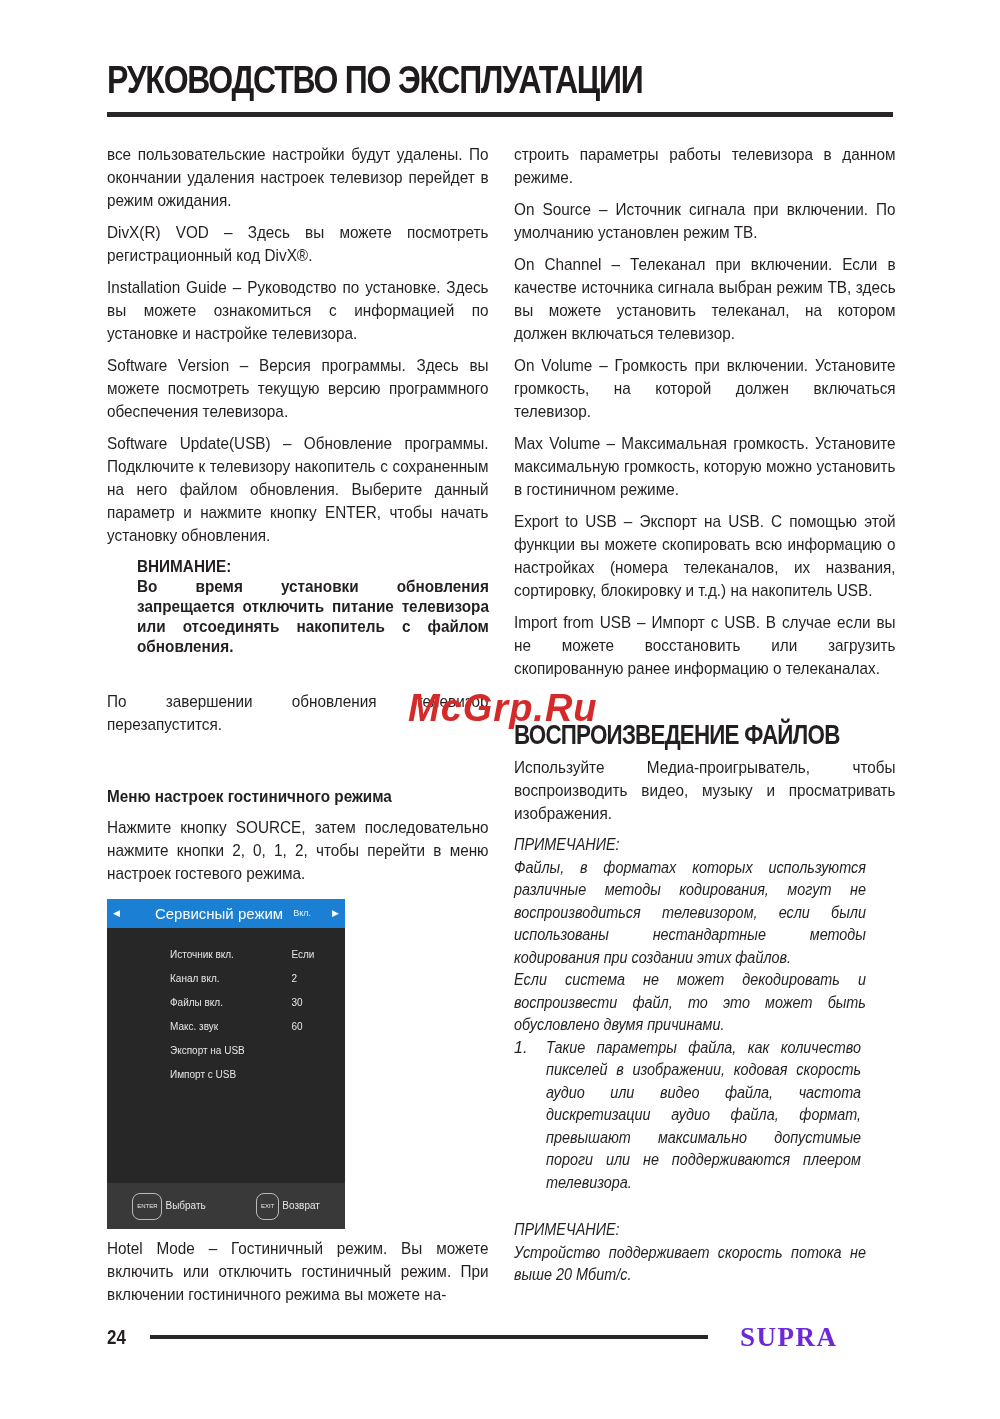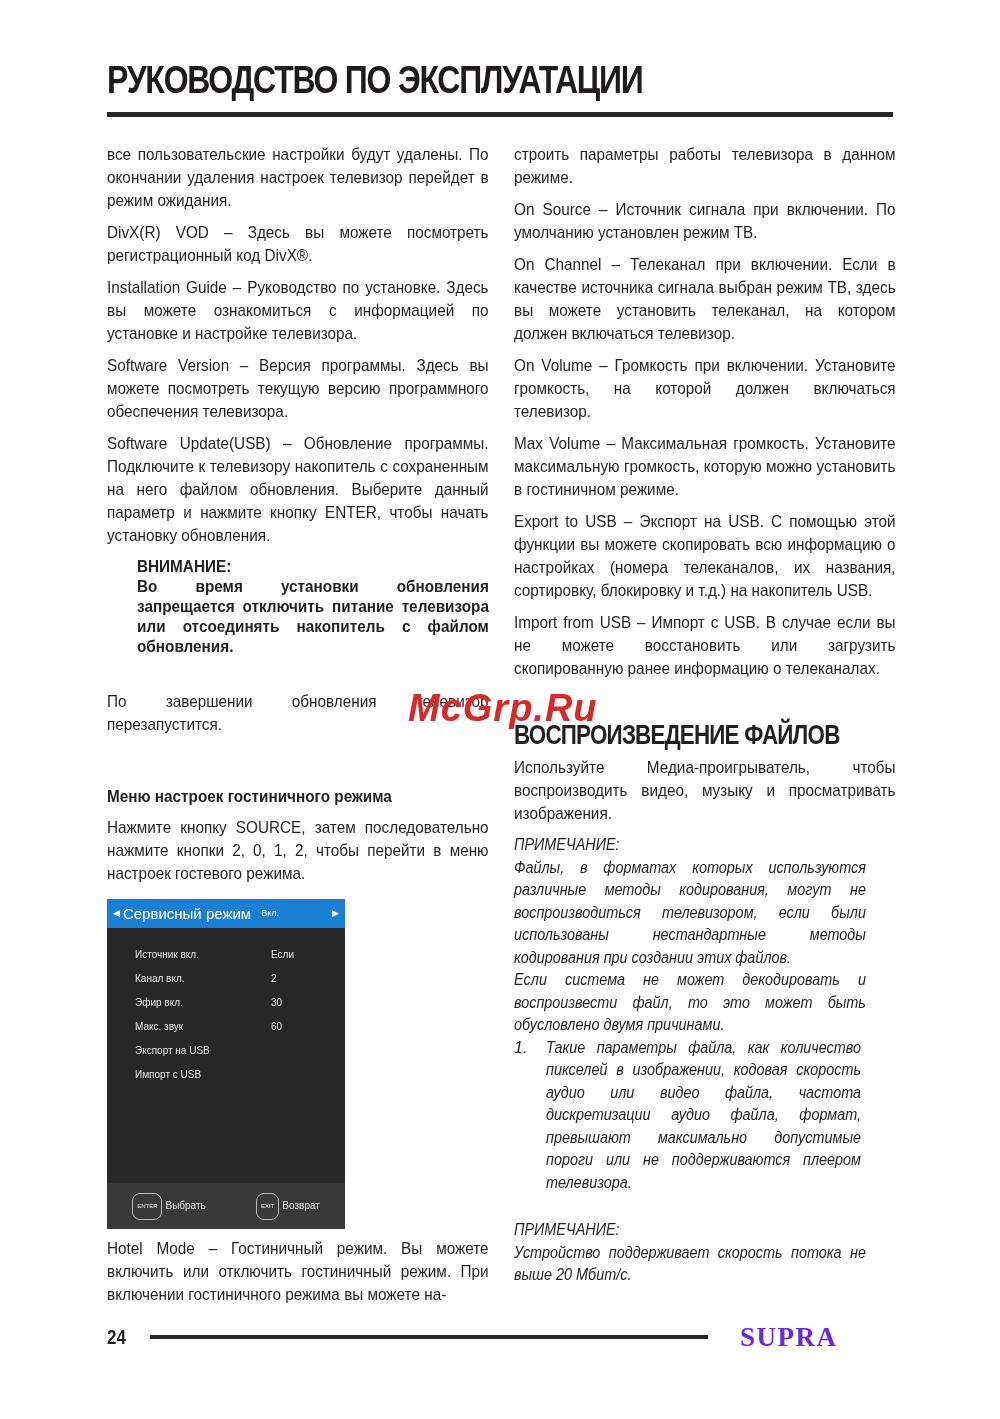--- a/index.html
+++ b/index.html
@@ -13,25 +13,25 @@
     .col-left { left: 107px; }
     .col-right { left: 514px; }
     .para { margin: 0 0 9px 0; text-align: justify; transform: scaleX(0.9); transform-origin: left top; width: 424px; }
     .warning { margin: 10px 0 0 30px; font-weight: bold; font-size: 17px; line-height: 20px; width: 352px; }
     .warning p { margin: 0; text-align: justify; transform: scaleX(0.9); transform-origin: left top; width: 391px; }
     .after-warn { margin-top: 33px; }
     .sub-heading { font-weight: bold; font-size: 17px; margin: 49px 0 8px 0; transform: scaleX(0.9); transform-origin: left top; width: 424px; }
     .tv-menu { width: 238px; height: 330px; margin: 14px 0 8px 0; background: #272727; position: relative; font-family: "Liberation Sans", sans-serif; }
     .tv-header { height: 29px; background: #1b80d3; color: #fff; display: flex; align-items: center; padding: 0 6px; font-size: 15px; }
     .tv-header .arrow { font-size: 9px; margin-right: 3px; }
-    .tv-header .title { flex: none; }
+    .tv-header .title { flex: none; margin-left: 32px; }
     .tv-header .state { font-size: 9px; margin-left: 10px; opacity: .9; }
     .tv-header .arrow-r { margin-left: auto; font-size: 9px; }
     .tv-rows { padding: 14px 0 0 28px; }
-    .tv-row { display: flex; height: 24px; align-items: center; font-size: 10px; color: #e6e6e6; }
+    .tv-row { display: flex; height: 24px; align-items: center; font-size: 10px; color: #e6e6e6; margin-left: 35px; }
     .tv-row .lbl { width: 136px; }
     .tv-row .val { width: 60px; }
     .tv-footer { position: absolute; left: 0; right: 0; bottom: 0; height: 46px; background: #393939;
                  display: flex; align-items: center; justify-content: space-around; font-size: 10px; color: #e6e6e6; }
     .key-pill { display: inline-block; border: 1px solid #bbb; border-radius: 8px; font-size: 6px; padding: 1px 4px; margin-right: 3px; vertical-align: middle; }
     .section-title { font-family: "Liberation Sans", sans-serif; font-weight: bold; font-size: 28px; letter-spacing: -1px;
                      transform: scaleX(0.8); transform-origin: left top; white-space: nowrap; margin: 43px 0 10px 0; }
     .note { font-style: italic; font-size: 16px; line-height: 22.5px; width: 352px; }
     .note p { margin: 0; text-align: justify; transform: scaleX(0.9); transform-origin: left top; width: 391px; }
     .note-list { display: flex; margin: 0; }
@@ -78,21 +78,21 @@
     <div class="tv-rows">
       <div class="tv-row">
         <span class="lbl">Источник вкл.</span>
         <span class="val">Если</span>
       </div>
       <div class="tv-row">
         <span class="lbl">Канал вкл.</span>
         <span class="val">2</span>
       </div>
       <div class="tv-row">
-        <span class="lbl">Эфир вкл.</span>
+        <span class="lbl">Файлы вкл.</span>
         <span class="val">30</span>
       </div>
       <div class="tv-row">
         <span class="lbl">Макс. звук</span>
         <span class="val">60</span>
       </div>
       <div class="tv-row">
         <span class="lbl">Экспорт на USB</span>
         <span class="val"></span>
       </div>

